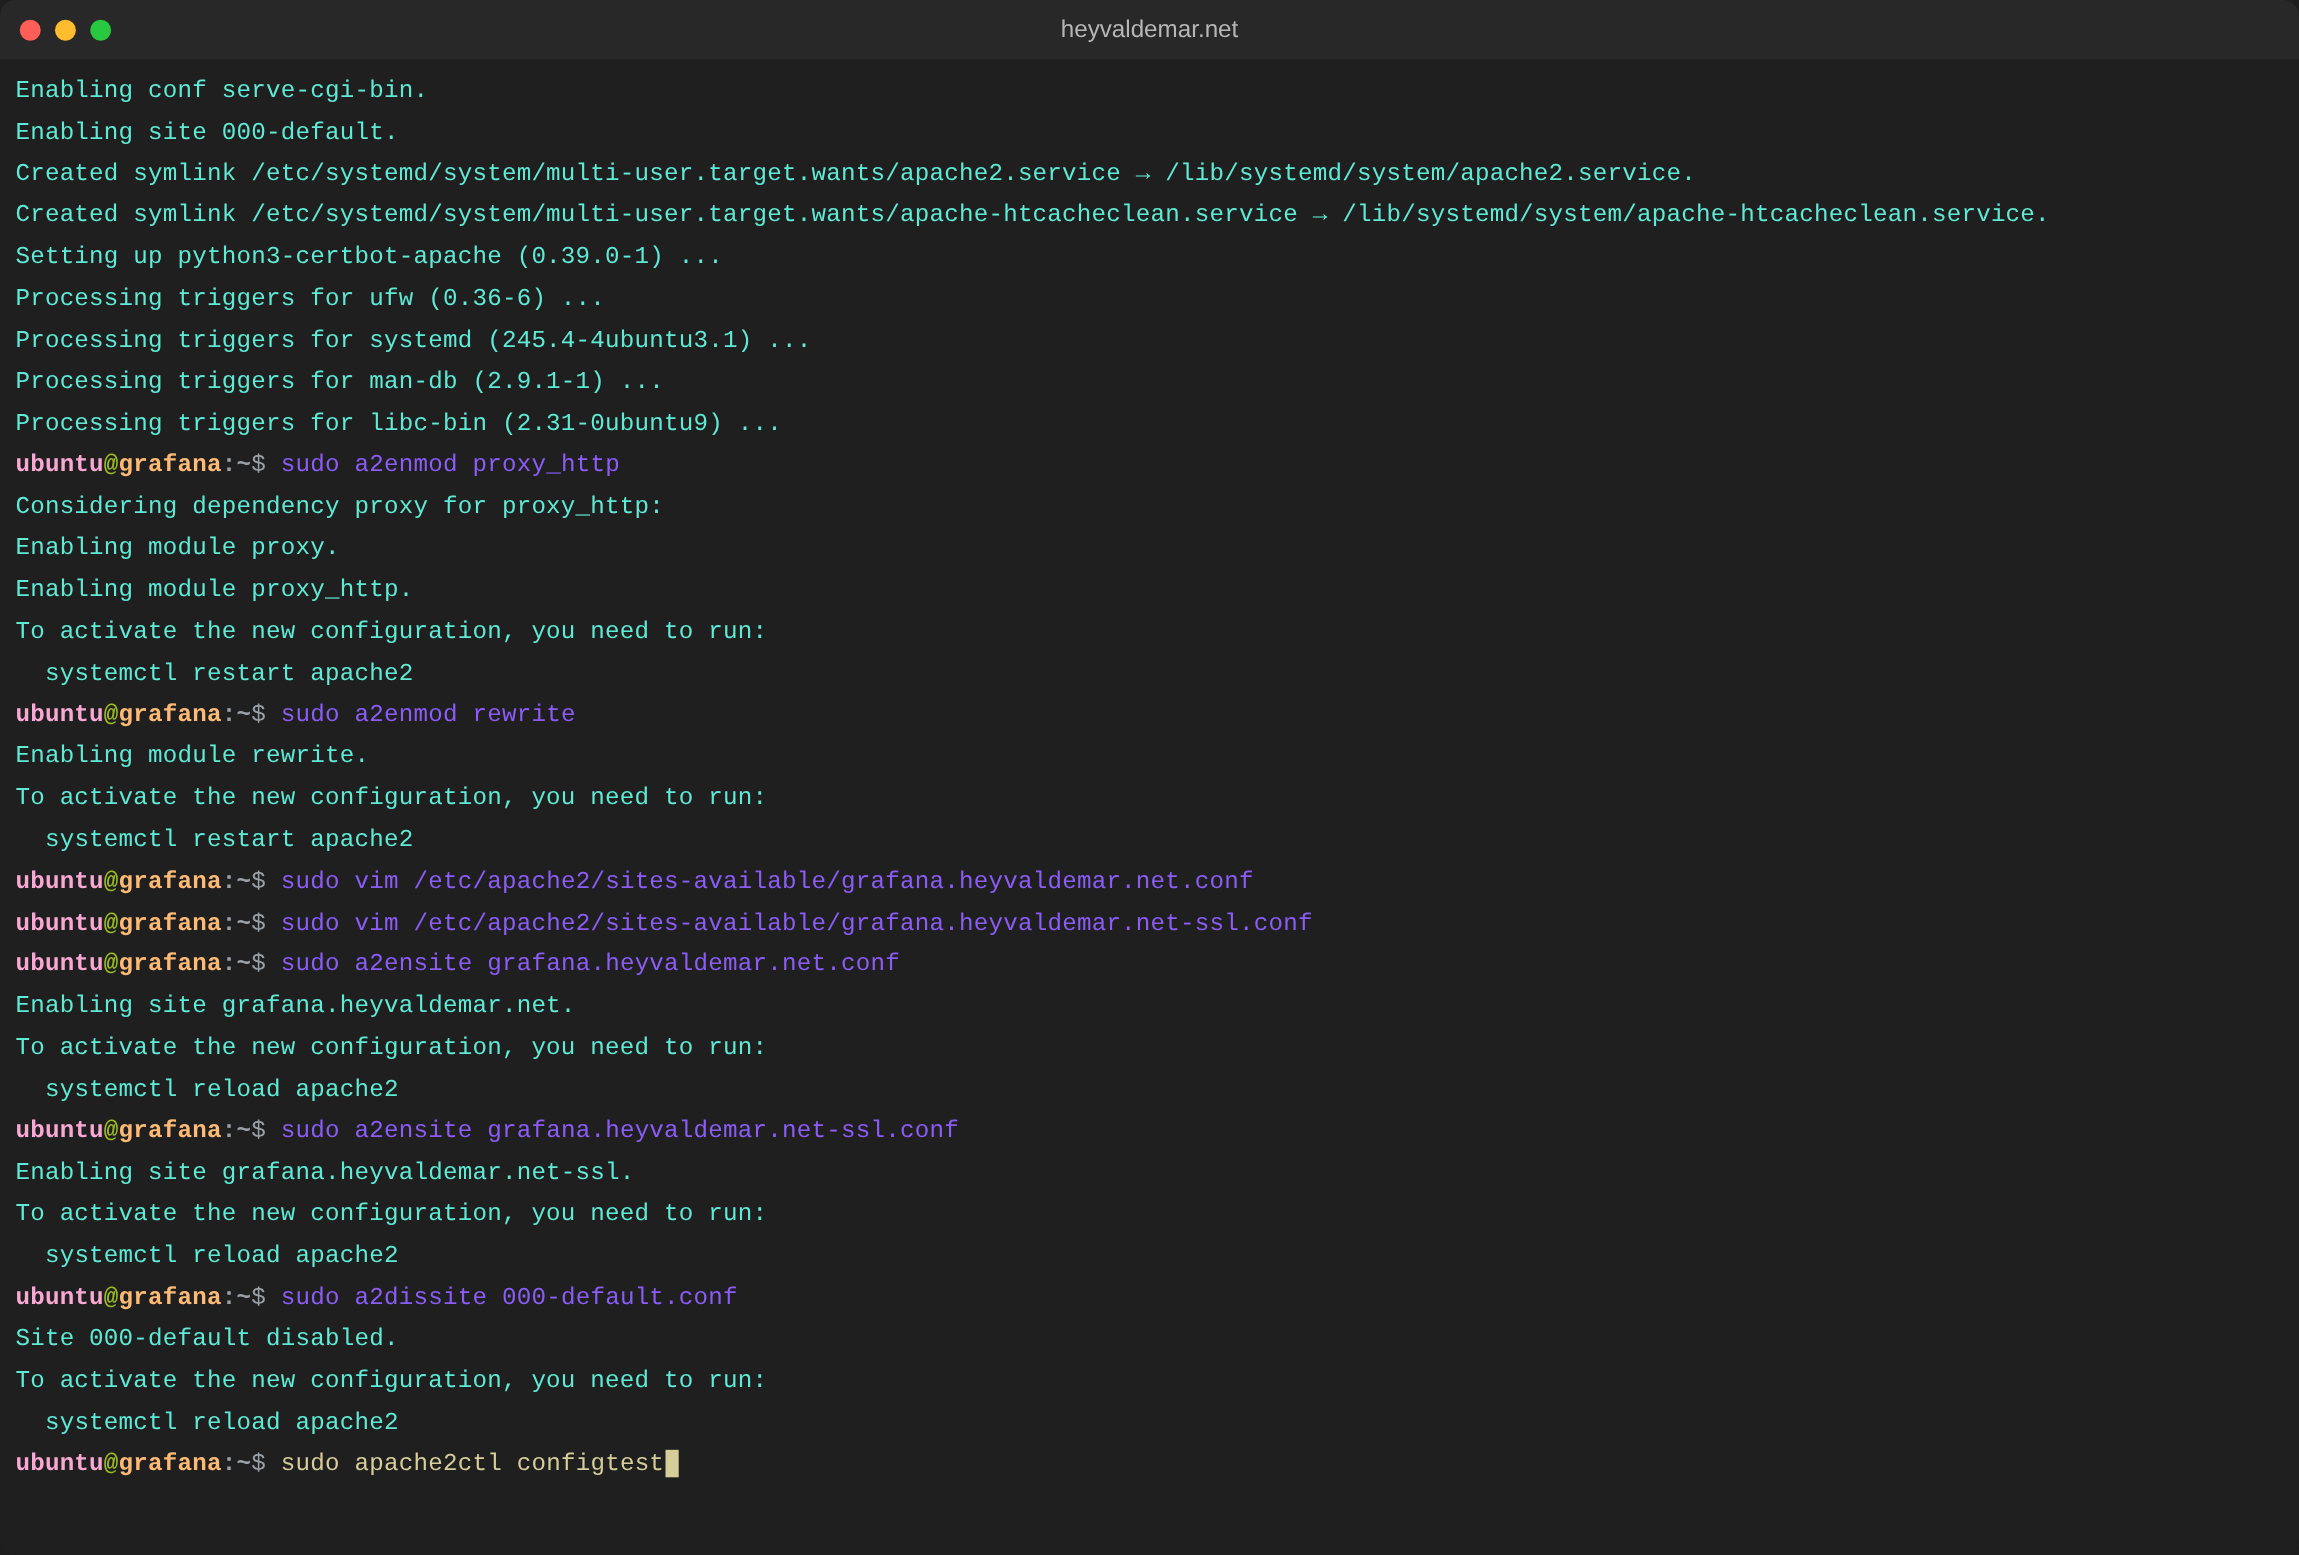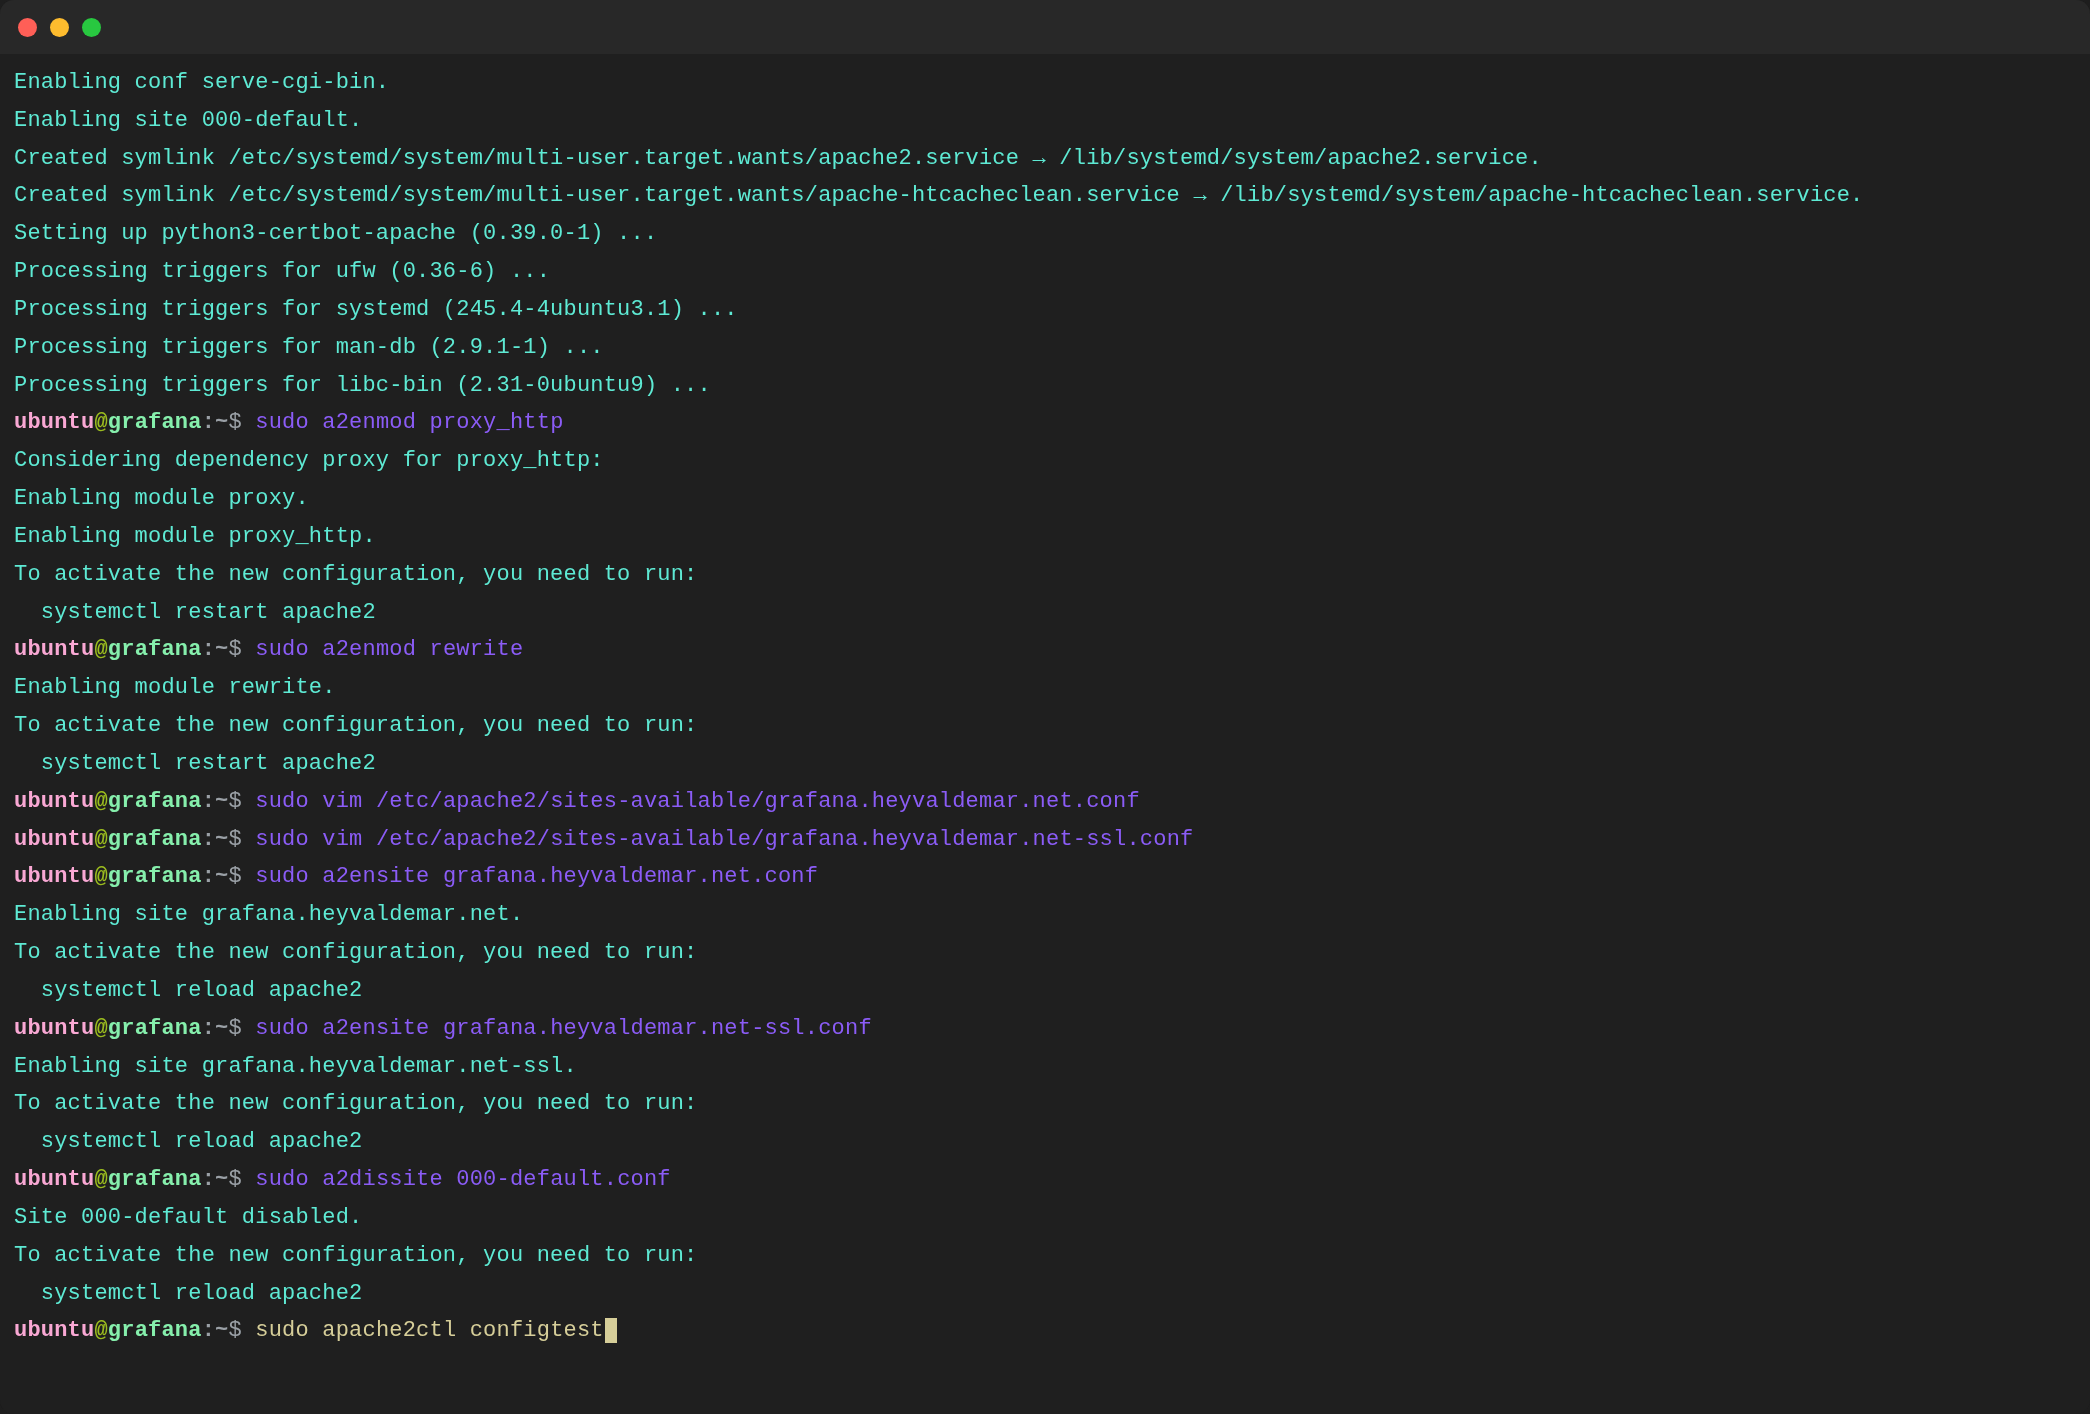--- a/index.html
+++ b/index.html
@@ -67,21 +67,21 @@
       line-height: 1.72;
       white-space: pre;
       font-size: 22px;
       letter-spacing: 0.2px;
       overflow: hidden;
     }
 
     .line { white-space: pre-wrap; word-break: break-word; }
 
     .prompt-user { color: #f9a8d4; font-weight: bold; }
-    .prompt-host { color: #86efac; font-weight: bold; }
+    .prompt-host { color: #fdba74; font-weight: bold; }
     .prompt-at   { color: #9bbc1f; font-weight: bold; }
     .prompt-path { color: #9aa0a6; font-weight: bold; }
     .prompt-sym  { color: #9aa0a6; }
     .cmd         { color: #8b5cf6; }
     .out         { color: #5eead4; }
 
     .cursor {
       display: inline-block;
       width: 12px;
       height: 1.15em;
@@ -104,17 +104,18 @@
 <body>
 
 <div class="window">
 
   <div class="titlebar">
     <div class="traffic-lights">
       <div class="traffic-light close"></div>
       <div class="traffic-light minimize"></div>
       <div class="traffic-light zoom"></div>
     </div>
+    <div class="title">heyvaldemar.net</div>
   </div>
 
   <div class="terminal-body" id="terminal-body"><div class="line"><span class="out">Enabling conf serve-cgi-bin.</span></div><div class="line"><span class="out">Enabling site 000-default.</span></div><div class="line"><span class="out">Created symlink /etc/systemd/system/multi-user.target.wants/apache2.service → /lib/systemd/system/apache2.service.</span></div><div class="line"><span class="out">Created symlink /etc/systemd/system/multi-user.target.wants/apache-htcacheclean.service → /lib/systemd/system/apache-htcacheclean.service.</span></div><div class="line"><span class="out">Setting up python3-certbot-apache (0.39.0-1) ...</span></div><div class="line"><span class="out">Processing triggers for ufw (0.36-6) ...</span></div><div class="line"><span class="out">Processing triggers for systemd (245.4-4ubuntu3.1) ...</span></div><div class="line"><span class="out">Processing triggers for man-db (2.9.1-1) ...</span></div><div class="line"><span class="out">Processing triggers for libc-bin (2.31-0ubuntu9) ...</span></div><div class="line"><span class="prompt-user">ubuntu</span><span class="prompt-at">@</span><span class="prompt-host">grafana</span><span class="prompt-path">:</span><span class="prompt-path">~</span><span class="prompt-sym">$ </span><span class="cmd">sudo a2enmod proxy_http</span></div><div class="line"><span class="out">Considering dependency proxy for proxy_http:</span></div><div class="line"><span class="out">Enabling module proxy.</span></div><div class="line"><span class="out">Enabling module proxy_http.</span></div><div class="line"><span class="out">To activate the new configuration, you need to run:</span></div><div class="line"><span class="out">  systemctl restart apache2</span></div><div class="line"><span class="prompt-user">ubuntu</span><span class="prompt-at">@</span><span class="prompt-host">grafana</span><span class="prompt-path">:</span><span class="prompt-path">~</span><span class="prompt-sym">$ </span><span class="cmd">sudo a2enmod rewrite</span></div><div class="line"><span class="out">Enabling module rewrite.</span></div><div class="line"><span class="out">To activate the new configuration, you need to run:</span></div><div class="line"><span class="out">  systemctl restart apache2</span></div><div class="line"><span class="prompt-user">ubuntu</span><span class="prompt-at">@</span><span class="prompt-host">grafana</span><span class="prompt-path">:</span><span class="prompt-path">~</span><span class="prompt-sym">$ </span><span class="cmd">sudo vim /etc/apache2/sites-available/grafana.heyvaldemar.net.conf</span></div><div class="line"><span class="prompt-user">ubuntu</span><span class="prompt-at">@</span><span class="prompt-host">grafana</span><span class="prompt-path">:</span><span class="prompt-path">~</span><span class="prompt-sym">$ </span><span class="cmd">sudo vim /etc/apache2/sites-available/grafana.heyvaldemar.net-ssl.conf</span></div><div class="line"><span class="prompt-user">ubuntu</span><span class="prompt-at">@</span><span class="prompt-host">grafana</span><span class="prompt-path">:</span><span class="prompt-path">~</span><span class="prompt-sym">$ </span><span class="cmd">sudo a2ensite grafana.heyvaldemar.net.conf</span></div><div class="line"><span class="out">Enabling site grafana.heyvaldemar.net.</span></div><div class="line"><span class="out">To activate the new configuration, you need to run:</span></div><div class="line"><span class="out">  systemctl reload apache2</span></div><div class="line"><span class="prompt-user">ubuntu</span><span class="prompt-at">@</span><span class="prompt-host">grafana</span><span class="prompt-path">:</span><span class="prompt-path">~</span><span class="prompt-sym">$ </span><span class="cmd">sudo a2ensite grafana.heyvaldemar.net-ssl.conf</span></div><div class="line"><span class="out">Enabling site grafana.heyvaldemar.net-ssl.</span></div><div class="line"><span class="out">To activate the new configuration, you need to run:</span></div><div class="line"><span class="out">  systemctl reload apache2</span></div><div class="line"><span class="prompt-user">ubuntu</span><span class="prompt-at">@</span><span class="prompt-host">grafana</span><span class="prompt-path">:</span><span class="prompt-path">~</span><span class="prompt-sym">$ </span><span class="cmd">sudo a2dissite 000-default.conf</span></div><div class="line"><span class="out">Site 000-default disabled.</span></div><div class="line"><span class="out">To activate the new configuration, you need to run:</span></div><div class="line"><span class="out">  systemctl reload apache2</span></div><div class="line"><span class="prompt-user">ubuntu</span><span class="prompt-at">@</span><span class="prompt-host">grafana</span><span class="prompt-path">:</span><span class="prompt-path">~</span><span class="prompt-sym">$ </span><span class="cmd current-input" contenteditable="true" style="">sudo apache2ctl configtest</span><span class="cursor"></span></div></div>
 
 </div>
 
 </body></html>

